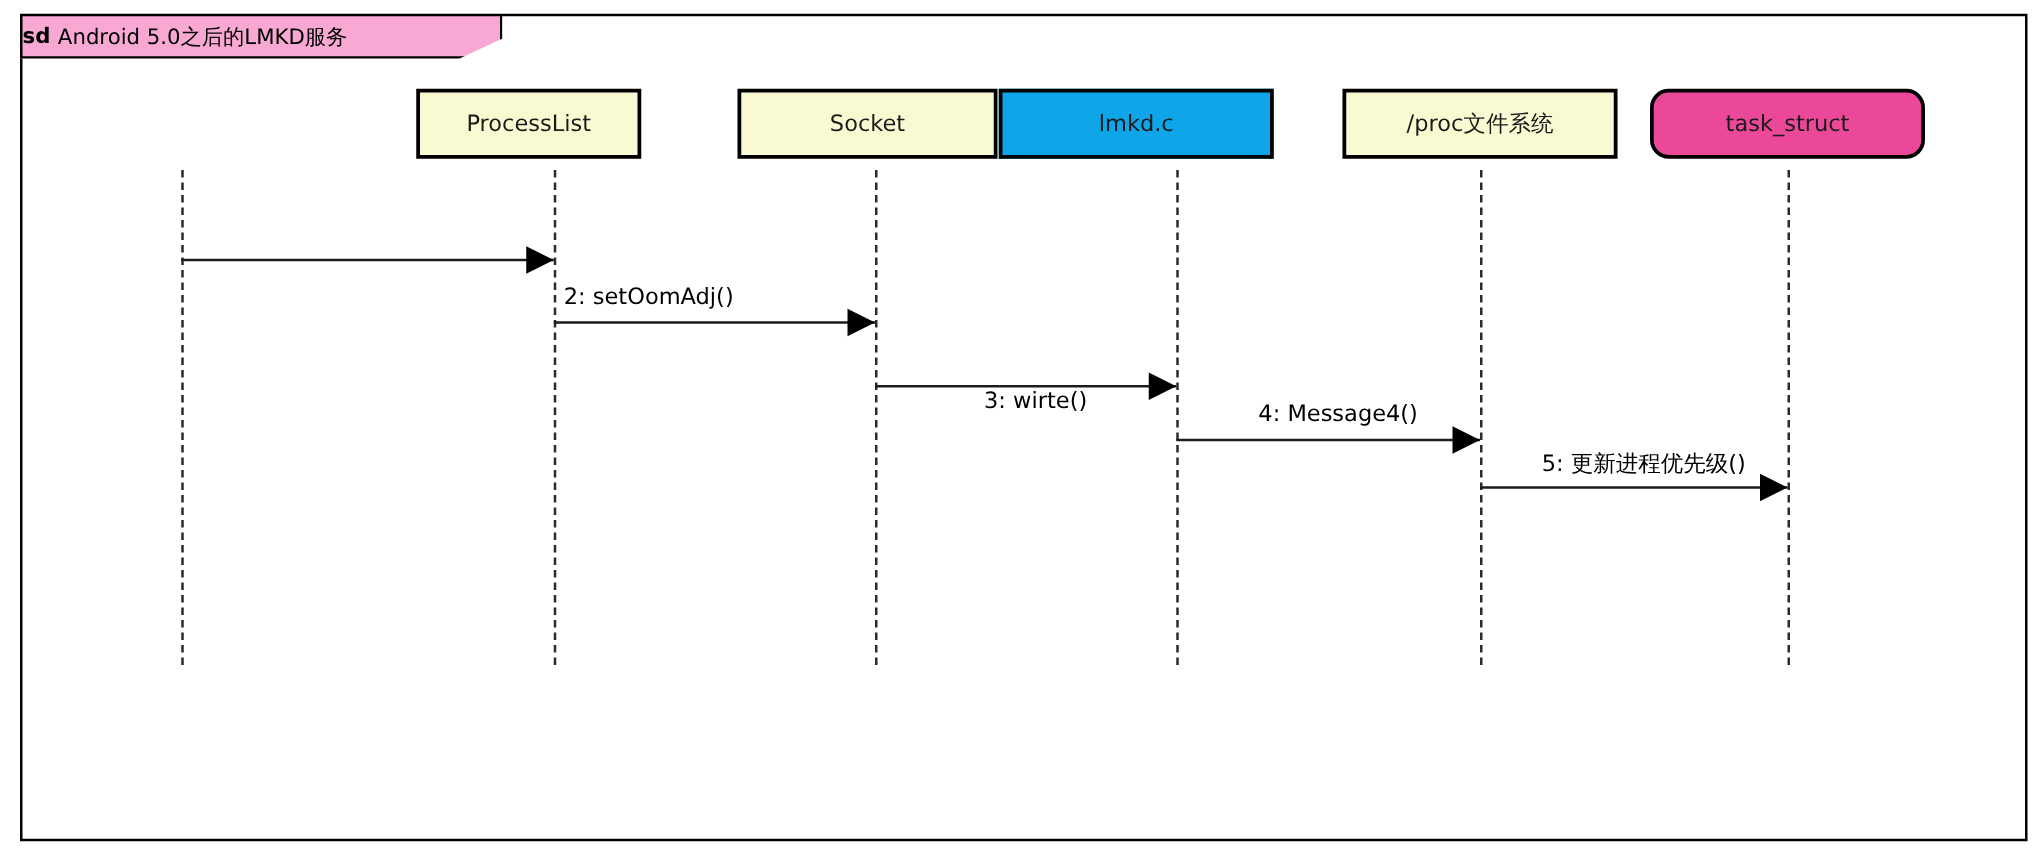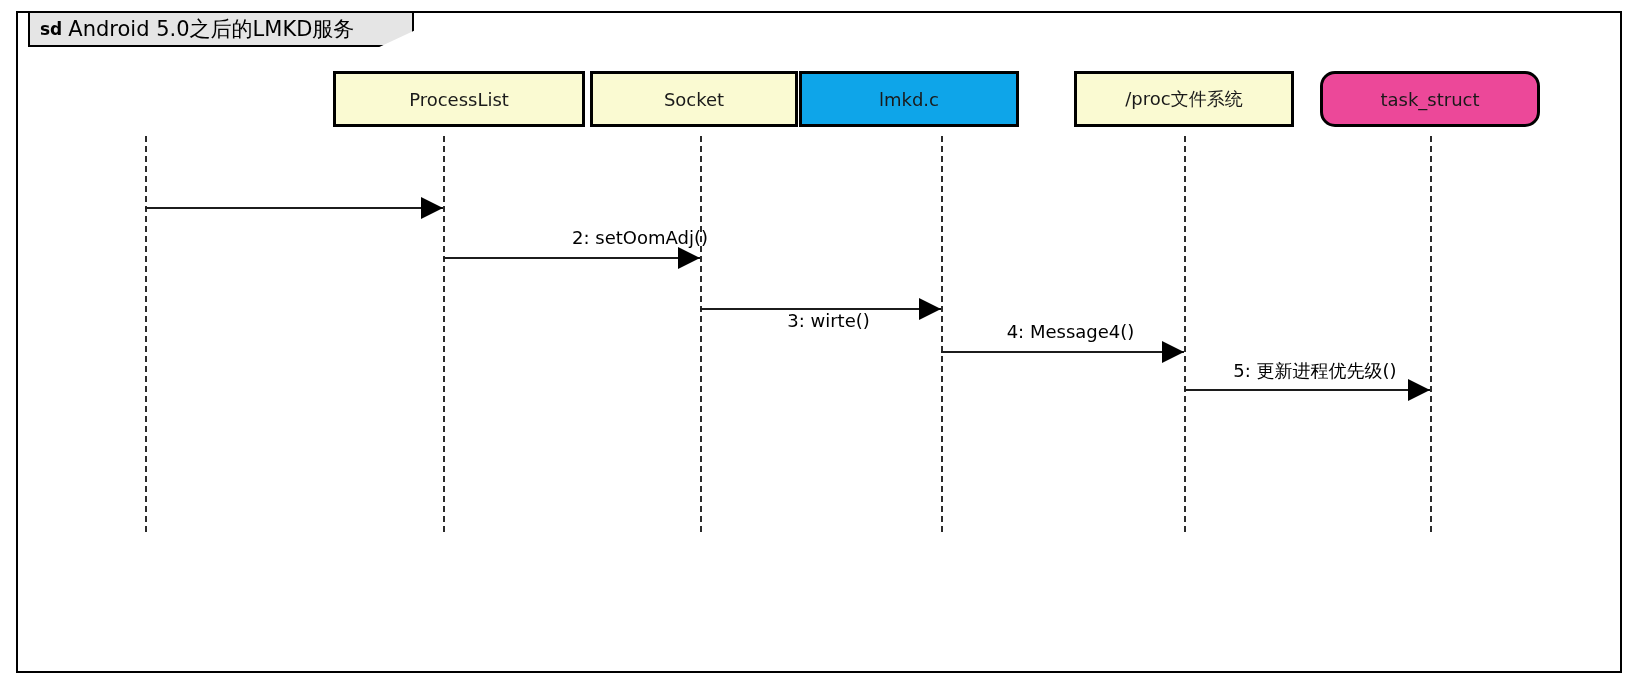--- a/index.html
+++ b/index.html
@@ -31,41 +31,39 @@
     background: #ffffff;
   }
 
   
   .sd-tab {
     position: absolute;
     left: 16px;
     top: 11px;
     width: 386px;
     height: 36px;
-    background: #e5e5e5;
+    background: #f9a8d4;
     border: 2px solid #000000;
     box-sizing: border-box;
     -webkit-clip-path: polygon(0 0, 100% 0, 100% 55%, 91% 100%, 0 100%);
     clip-path: polygon(0 0, 100% 0, 100% 55%, 91% 100%, 0 100%);
     display: flex;
     align-items: center;
-    padding-left: 10px;
     white-space: nowrap;
-    margin-left: 12px;
   }
   .sd-tab .kw {
     font-weight: bold;
     font-size: 17px;
     color: #000000;
     margin-right: 6px;
     letter-spacing: 0px;
   }
   .sd-tab .ttl {
     font-weight: normal;
-    font-size: 21px;
+    font-size: 17px;
     color: #000000;
   }
 
   
   .participant {
     position: absolute;
     height: 56px;
     border: 3px solid #000000;
     box-sizing: border-box;
     display: flex;
@@ -116,42 +114,42 @@
     <span class="ttl">Android 5.0之后的LMKD服务</span>
   </div>
 
   <div class="lifeline" id="ll-0" style="left: 145px; top: 136px; height: 396px; border-left-color: rgb(43, 43, 43);"></div>
   <div class="lifeline" id="ll-1" style="left: 443px; top: 136px; height: 396px; border-left-color: rgb(43, 43, 43);"></div>
   <div class="lifeline" id="ll-2" style="left: 700px; top: 136px; height: 396px; border-left-color: rgb(43, 43, 43);"></div>
   <div class="lifeline" id="ll-3" style="left: 941px; top: 136px; height: 396px; border-left-color: rgb(43, 43, 43);"></div>
   <div class="lifeline" id="ll-4" style="left: 1184px; top: 136px; height: 396px; border-left-color: rgb(43, 43, 43);"></div>
   <div class="lifeline" id="ll-5" style="left: 1430px; top: 136px; height: 396px; border-left-color: rgb(43, 43, 43);"></div>
 
-  <div class="participant" id="pb-1" style="left: 333px; top: 71px; width: 252px; background: rgb(250, 250, 210); border-color: rgb(0, 0, 0);">
+  <div class="participant" id="pb-1" style="left: 333px; top: 71px; width: 180px; background: rgb(250, 250, 210); border-color: rgb(0, 0, 0);">
     <span>ProcessList</span>
   </div>
   <div class="participant" id="pb-2" style="left: 590px; top: 71px; width: 208px; background: rgb(250, 250, 210); border-color: rgb(0, 0, 0);">
     <span>Socket</span>
   </div>
   <div class="participant" id="pb-3" style="left: 799px; top: 71px; width: 220px; background: #0ea5e9; border-color: rgb(0, 0, 0);">
     <span>lmkd.c</span>
   </div>
   <div class="participant" id="pb-4" style="left: 1074px; top: 71px; width: 220px; background: rgb(250, 250, 210); border-color: rgb(0, 0, 0);">
     <span>/proc文件系统</span>
   </div>
   <div class="participant" id="pb-5" style="left: 1320px; top: 71px; width: 220px; background: #ec4899; border-color: rgb(0, 0, 0); border-radius: 15px;">
     <span>task_struct</span>
   </div>
 
   <div class="msg-line" id="mline-0" style="left: 145px; top: 207px; width: 298px;"></div>
   <div class="msg-head" id="mhead-0" style="left: 421px; top: 197px;"></div>
 
   <div class="msg-line" id="mline-1" style="left: 443px; top: 257px; width: 257px;"></div>
   <div class="msg-head" id="mhead-1" style="left: 678px; top: 247px;"></div>
-  <div class="msg-label" id="mlabel-1" style="left: 451px; top: 227px; width: 257px; text-align: right;">2: setOomAdj()</div>
+  <div class="msg-label" id="mlabel-1" style="left: 451px; top: 227px; width: 257px; text-align: left;">2: setOomAdj()</div>
 
   <div class="msg-line" id="mline-2" style="left: 700px; top: 308px; width: 241px;"></div>
   <div class="msg-head" id="mhead-2" style="left: 919px; top: 298px;"></div>
   <div class="msg-label" id="mlabel-2" style="left: 708px; top: 278px; width: 241px; text-align: center; margin-top: 32px;">3: wirte()</div>
 
   <div class="msg-line" id="mline-3" style="left: 941px; top: 351px; width: 243px;"></div>
   <div class="msg-head" id="mhead-3" style="left: 1162px; top: 341px;"></div>
   <div class="msg-label" id="mlabel-3" style="left: 949px; top: 321px; width: 243px; text-align: center;">4: Message4()</div>
 
   <div class="msg-line" id="mline-4" style="left: 1184px; top: 389px; width: 246px;"></div>

